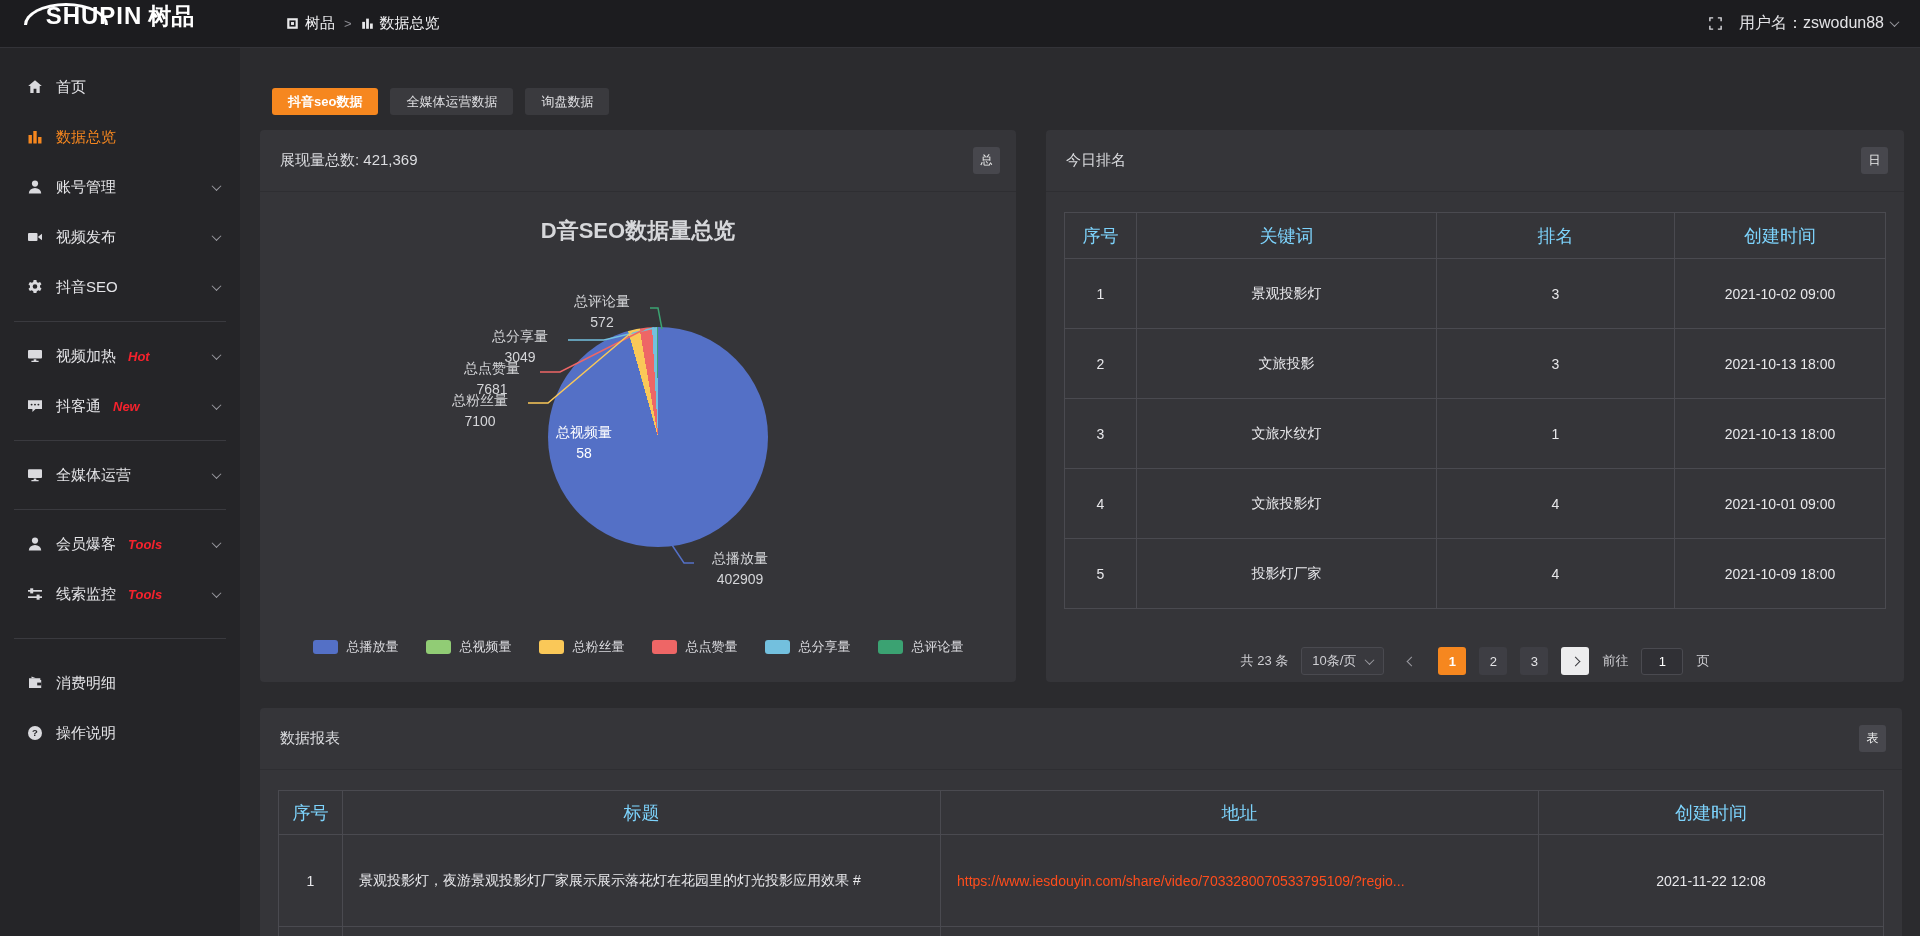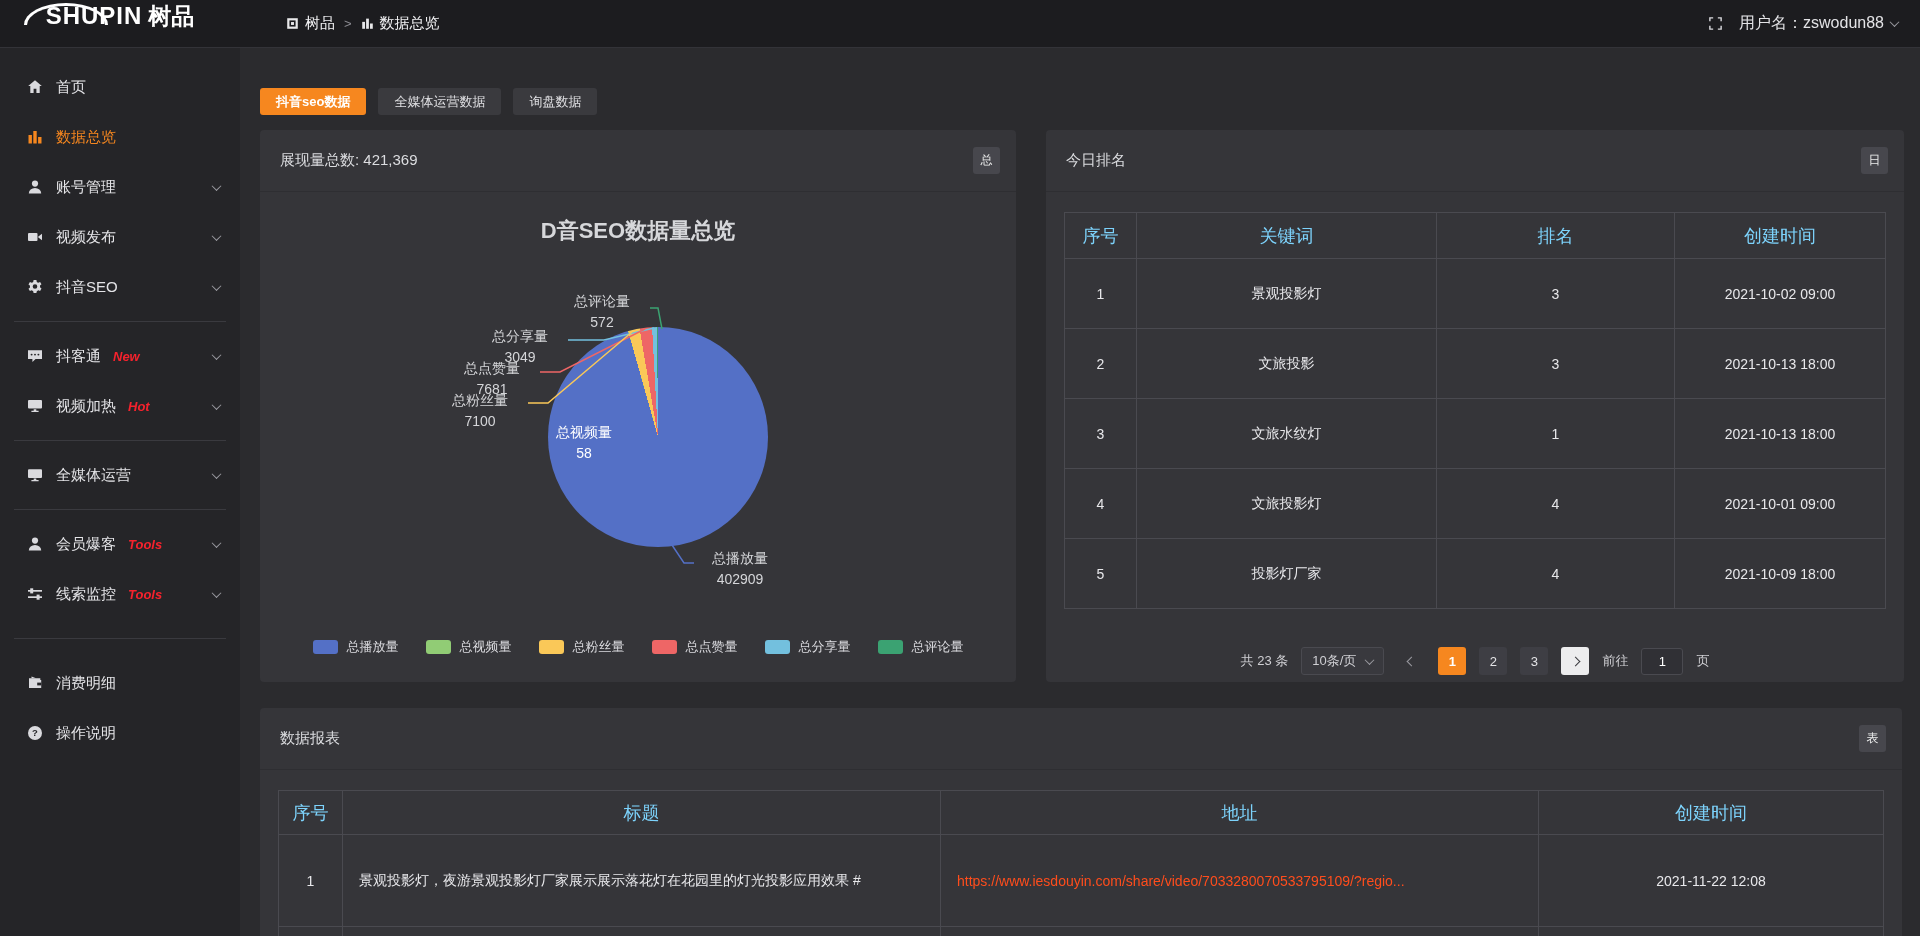--- a/index.html
+++ b/index.html
@@ -41,21 +41,21 @@
   .s-badge{font-style:italic;font-weight:700;font-size:13px;margin-left:12px;}
   .s-badge.red{color:#f5222d;}
   .s-badge.gold{color:#f0b11a;}
   .s-item .chev{margin-left:auto;}
   .s-div{height:1px;background:#3a3a3f;margin:9px 14px;}
   .s-div.big{margin:19px 14px;}
   
   .main{background:var(--page-bg);padding:40px 18px 0 20px;overflow:hidden;}
   .tabs{display:flex;gap:12px;margin-bottom:15px;}
   .tab{height:27px;padding:0 16px;font-size:13px;border:none;border-radius:3px;background:#3a3a3e;color:#e0e0e3;cursor:pointer;font-family:inherit;}
-  .tab.active{background:var(--accent);color:#fff;font-weight:700;}
+  .tab.active{background:var(--accent);color:#fff;font-weight:700;margin-left:12px;}
   .row2{display:grid;grid-template-columns:756px 858px;gap:30px;}
   .panel{background:var(--panel-bg);border-radius:4px;position:relative;}
   .panel-head{height:62px;display:flex;align-items:center;padding:0 20px;font-size:15px;color:#dcdde0;border-bottom:1px solid var(--line);}
   .corner-badge{position:absolute;right:16px;top:17px;width:27px;height:27px;background:#47474d;color:#eceded;
     font-size:12px;border:none;border-radius:3px;display:flex;align-items:center;justify-content:center;cursor:pointer;font-family:inherit;}
   .chart-panel,.rank-panel{height:552px;}
   
   .chart-body{position:relative;height:490px;}
   .chart-title{position:absolute;top:24px;width:100%;text-align:center;font-size:22px;font-weight:600;color:#d6d7da;}
   .pie{position:absolute;left:288px;top:135px;width:220px;height:220px;border-radius:50%;}
@@ -190,39 +190,39 @@
             <path fill-rule="evenodd" d="M9.4 1H6.6l-.4 1.9a5.3 5.3 0 0 0-1.5.9L2.9 3 1.5 5.4 3 6.7a5.4 5.4 0 0 0 0 1.7L1.5 9.7 2.9 12l1.8-.7c.45.4.95.7 1.5.9L6.6 14h2.8l.4-1.8c.55-.2 1.05-.5 1.5-.9l1.8.7 1.4-2.4-1.5-1.3a5.4 5.4 0 0 0 0-1.7l1.5-1.3L13.1 3l-1.8.8a5.3 5.3 0 0 0-1.5-.9ZM8 9.8A2.3 2.3 0 1 1 8 5.2a2.3 2.3 0 0 1 0 4.6Z"></path>
           </svg>
         </span>
       <span>抖音SEO</span>
       <span class="chev"></span>
     </div>
     <div class="s-div"></div>
     <div class="s-item">
       <span class="icon">
           <svg width="16" height="16" viewBox="0 0 16 16">
+            <rect x="1" y="2" width="14" height="8.5" rx="1"></rect>
+            <path d="M6.7 11.3h2.6v1.5h2.3V14H4.4v-1.2h2.3Z"></path>
+          </svg>
+        </span>
+      <span>视频加热</span>
+      <span class="s-badge red">Hot</span>
+      <span class="chev"></span>
+    </div>
+    <div class="s-item">
+      <span class="icon">
+          <svg width="16" height="16" viewBox="0 0 16 16">
             <path d="M1 2.3h14v8.6H8.6L5.4 14v-3.1H1Z"></path>
             <circle cx="4.6" cy="6.6" r=".95" fill="#252528"></circle>
             <circle cx="8" cy="6.6" r=".95" fill="#252528"></circle>
             <circle cx="11.4" cy="6.6" r=".95" fill="#252528"></circle>
           </svg>
         </span>
       <span>抖客通</span>
       <span class="s-badge red">New</span>
-      <span class="chev"></span>
-    </div>
-    <div class="s-item">
-      <span class="icon">
-          <svg width="16" height="16" viewBox="0 0 16 16">
-            <rect x="1" y="2" width="14" height="8.5" rx="1"></rect>
-            <path d="M6.7 11.3h2.6v1.5h2.3V14H4.4v-1.2h2.3Z"></path>
-          </svg>
-        </span>
-      <span>视频加热</span>
-      <span class="s-badge red">Hot</span>
       <span class="chev"></span>
     </div>
     <div class="s-div"></div>
     <div class="s-item">
       <span class="icon">
           <svg width="16" height="16" viewBox="0 0 16 16">
             <rect x="1" y="2.2" width="14" height="8.8" rx="1"></rect>
             <path d="M6.7 11.5h2.6V13h2.3v1.2H4.4V13h2.3Z"></path>
           </svg>
         </span>

